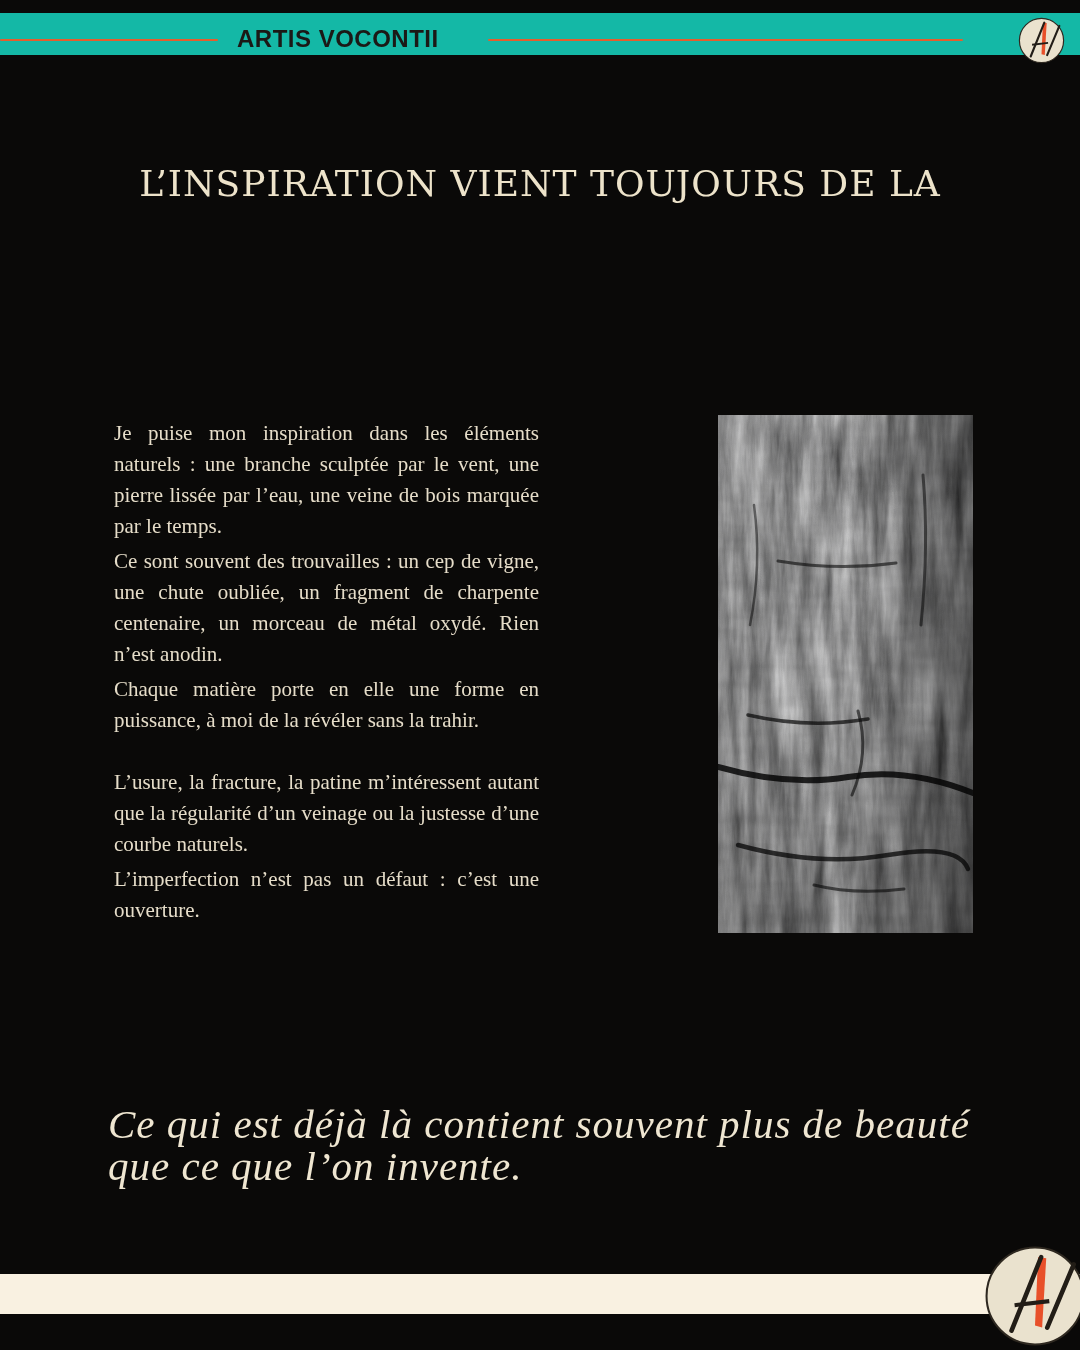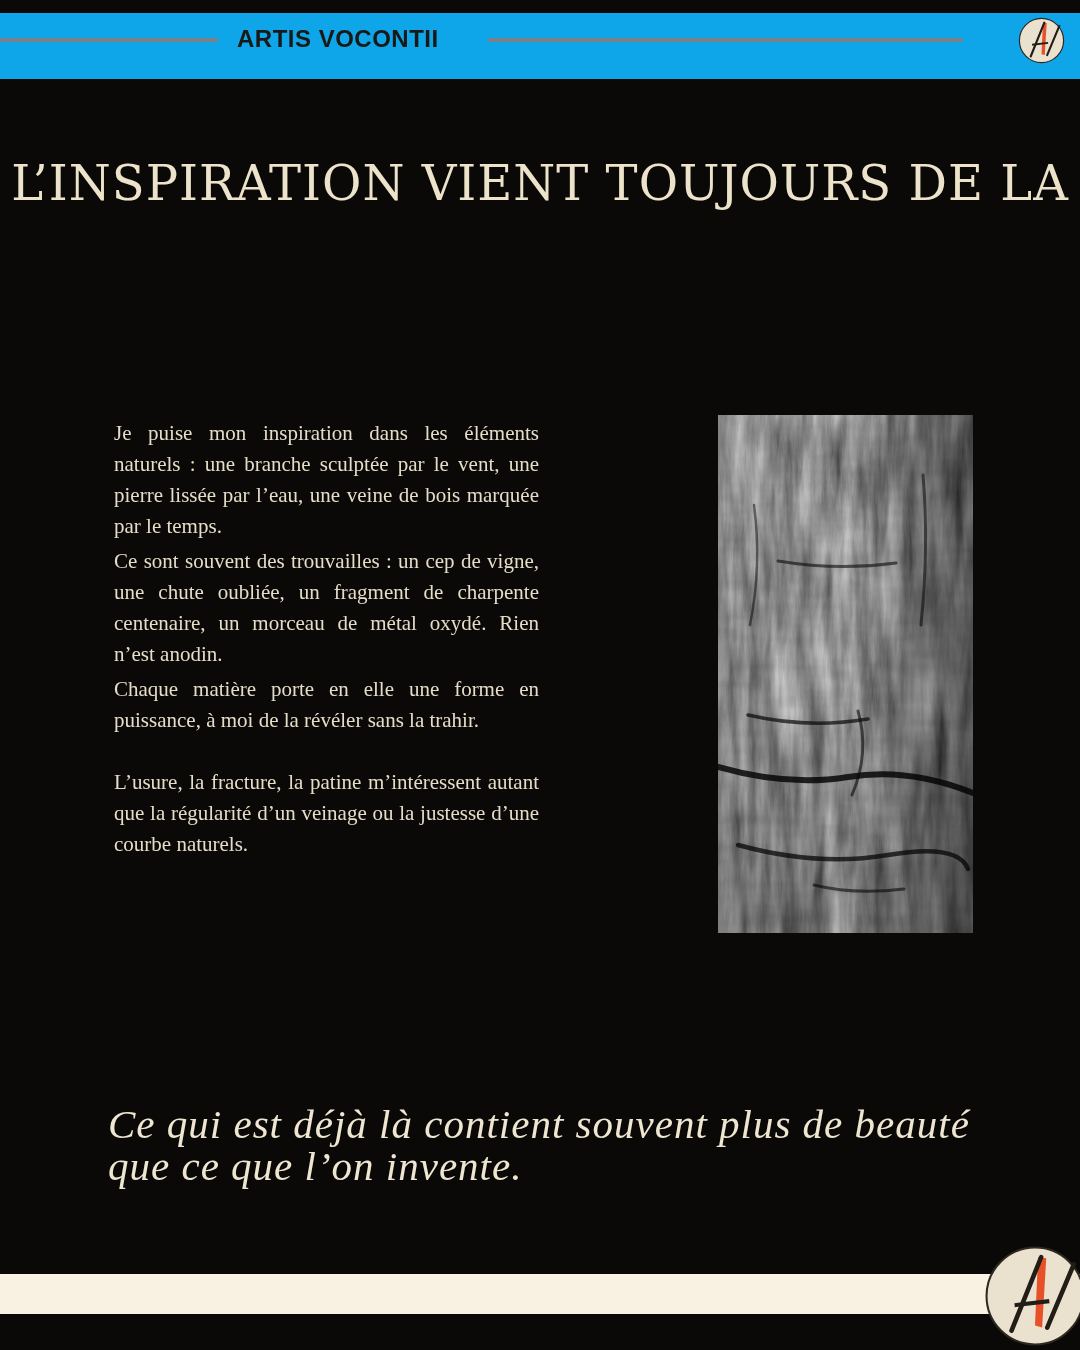--- a/index.html
+++ b/index.html
@@ -14,22 +14,22 @@
     height: 1350px;
     background: #0A0908;
     overflow: hidden;
     font-family: "Liberation Serif", serif;
   }
 
   
   .header-band {
     position: absolute;
     left: 0; top: 13px;
-    width: 100%; height: 66px;
-    background: #0ea5e9;
+    width: 100%; height: 42px;
+    background: #14b8a6;
   }
   .rule {
     position: absolute;
     top: 26px;
     height: 2px;
     background: #E55E2D;
     border-radius: 1px;
   }
   .rule-left  { left: 0;     width: 218px; }
   .rule-right { left: 488px; width: 475px; }
@@ -51,21 +51,21 @@
   .logo-top    { left: 1018px; top: 17px;   width: 47px;  height: 47px; }
   .logo-bottom { left: 984px;  top: 1245px; width: 102px; height: 102px; }
 
   
   .hero {
     position: absolute;
     left: 0; top: 152px;
     width: 100%;
     text-align: center;
     font-family: "DejaVu Serif", serif;
-    font-size: 48px;
+    font-size: 36px;
     line-height: 63px;
     letter-spacing: 1px;
     color: #EDE3CA;
   }
 
   
   .copy {
     position: absolute;
     left: 110px;
     width: 433px;
@@ -135,20 +135,21 @@
   </section>
 
   <section class="copy copy-1">
     <p>Je puise mon inspiration dans les éléments naturels : une branche sculptée par le vent, une pierre lissée par l’eau, une veine de bois marquée par le temps.</p>
     <p>Ce sont souvent des trouvailles : un cep de vigne, une chute oubliée, un fragment de charpente centenaire, un morceau de métal oxydé. Rien n’est anodin.</p>
     <p>Chaque matière porte en elle une forme en puissance, à moi de la révéler sans la trahir.</p>
   </section>
 
   <section class="copy copy-2">
     <p>L’usure, la fracture, la patine m’intéressent autant que la régularité d’un veinage ou la justesse d’une courbe naturels.</p>
+    <p>L’imperfection n’est pas un défaut : c’est une ouverture.</p>
   </section>
 
   <figure class="wood">
     <svg viewBox="0 0 255 518" preserveAspectRatio="none" aria-hidden="true">
       <defs>
         <filter id="grainV" x="-5%" y="-5%" width="110%" height="110%">
           <feTurbulence type="fractalNoise" baseFrequency="0.065 0.009" numOctaves="5" seed="8"></feTurbulence>
           <feColorMatrix type="matrix" values="0.35 0.35 0.35 0 0  0.35 0.35 0.35 0 0  0.35 0.35 0.35 0 0  0 0 0 0 1"></feColorMatrix>
           <feComponentTransfer>
             <feFuncR type="gamma" amplitude="1.8" exponent="2.0" offset="-0.06"></feFuncR>

